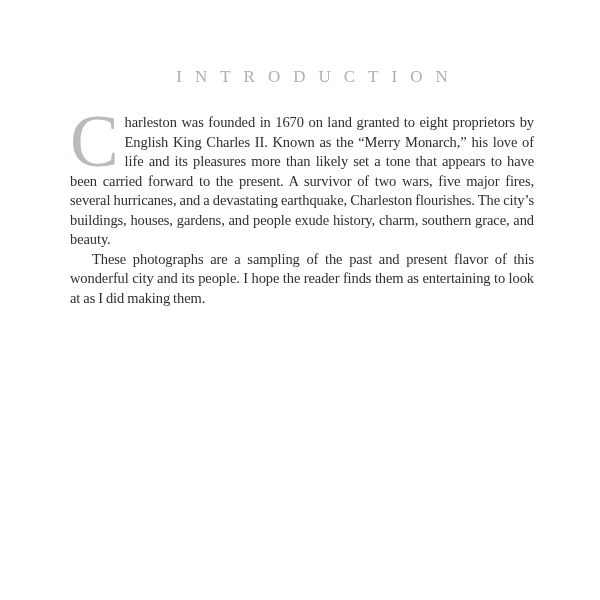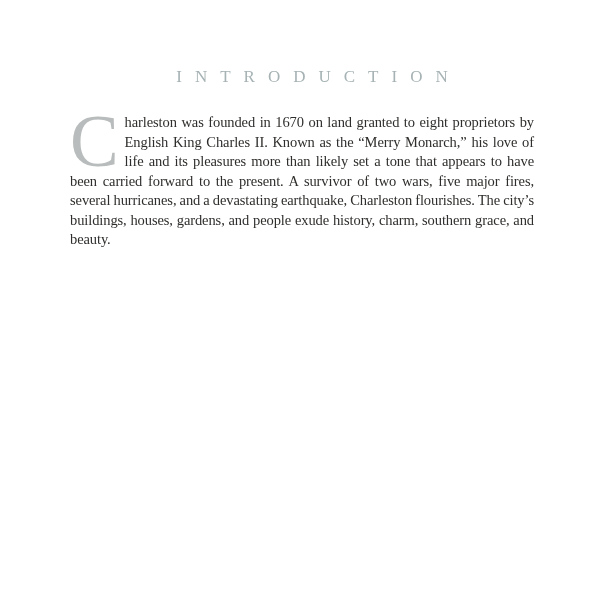--- a/index.html
+++ b/index.html
@@ -66,16 +66,17 @@
 <body style="--c-background: #ffffff; --c-heading: #a6b2b4; --c-drop-cap: #b9bcbc; --c-body-text: #2f2e2c;">
 
 <div class="page">
 
   <h1 class="chapter-heading">INTRODUCTION</h1>
 
   <div class="text-block">
 
     <p class="para-dropcap"><span class="dropcap">C</span><span>harleston was founded in 1670 on land granted to eight proprietors by English King Charles II. Known as the “Merry Monarch,” his love of life and its pleasures more than likely set a tone that appears to have been carried forward to the present. A survivor of two wars, five major fires, several hurricanes, and a devastating earthquake, Charleston flourishes. The city’s buildings, houses, gardens, and people exude history, charm, southern grace, and beauty.</span></p>
 
+    <p class="para-indent">These photographs are a sampling of the past and present flavor of this wonderful city and its people. I hope the reader finds them as entertaining to look at as I did making them.</p>
 
   </div>
 
 </div>
 
 </body></html>

